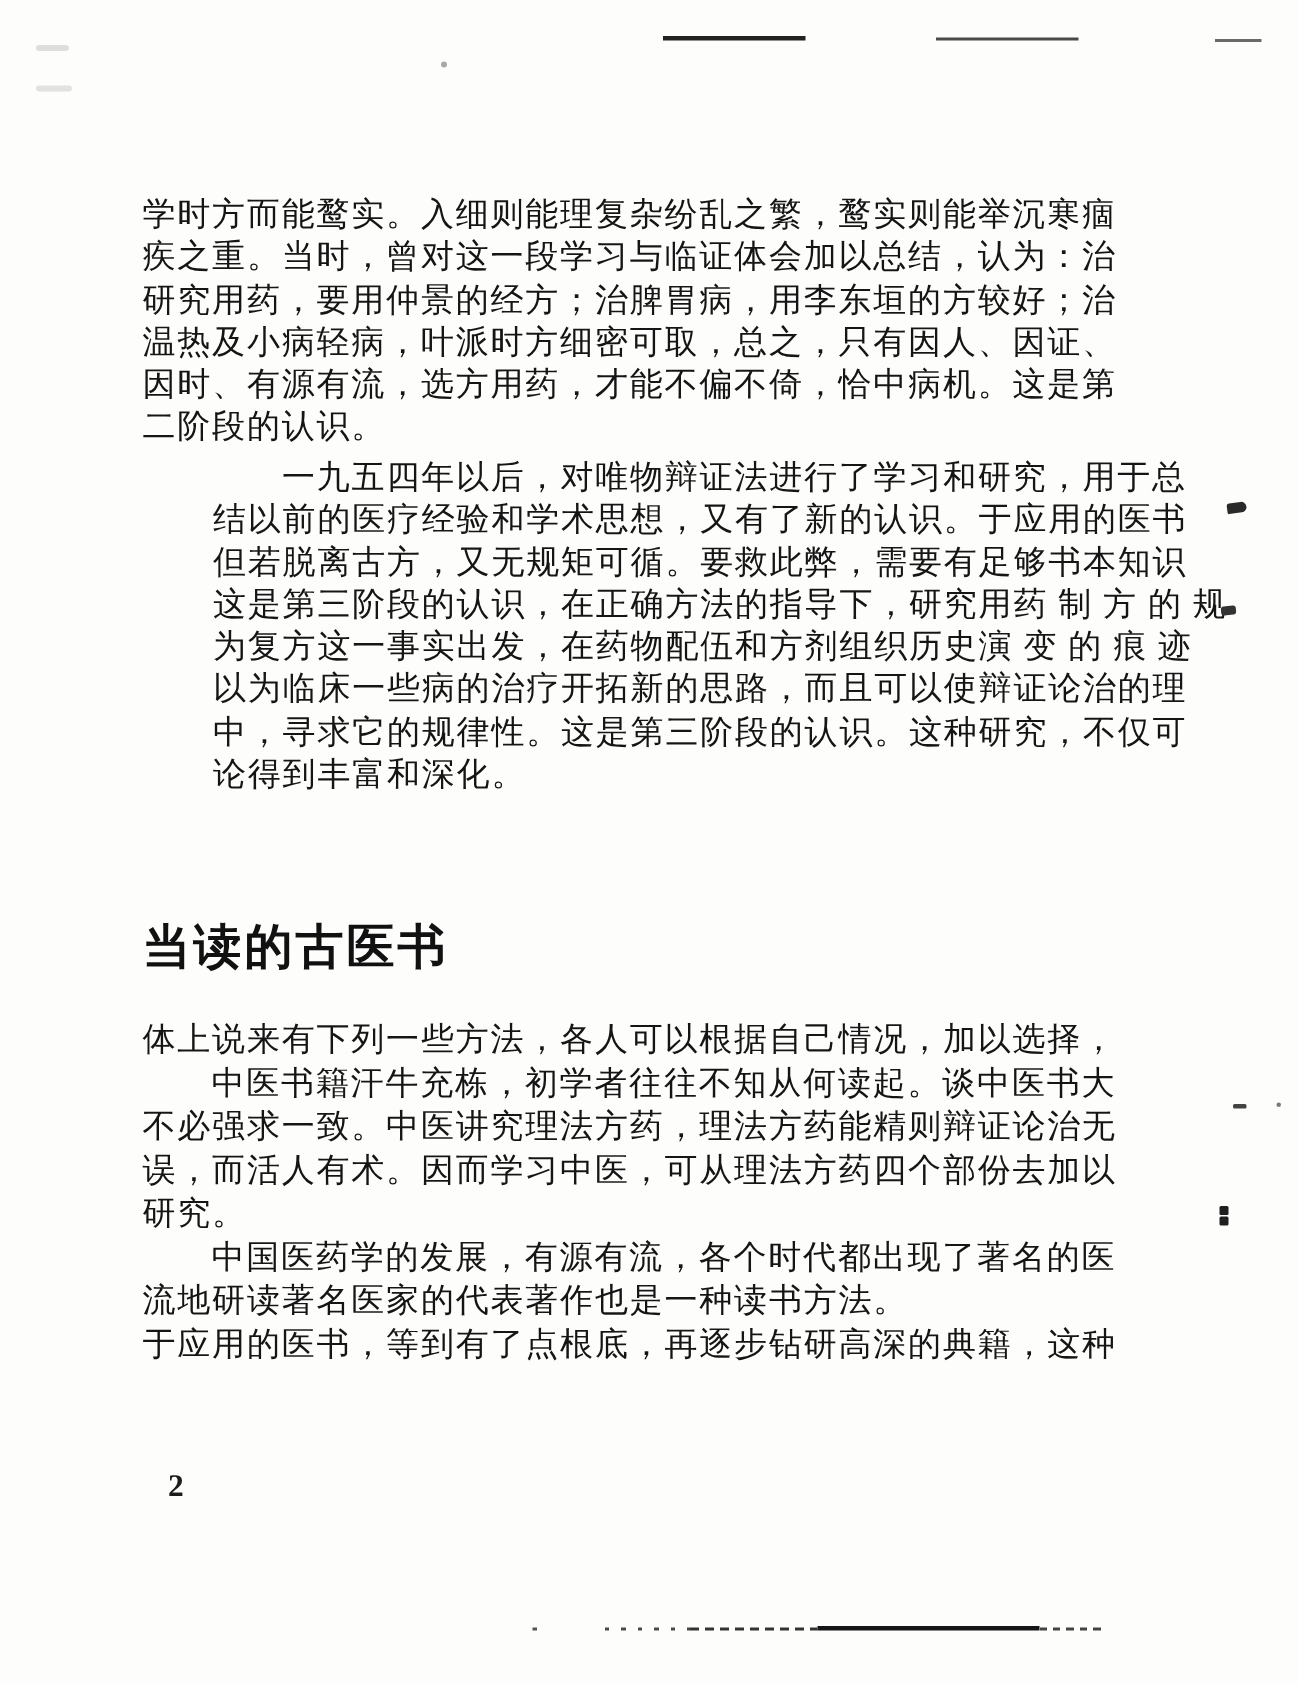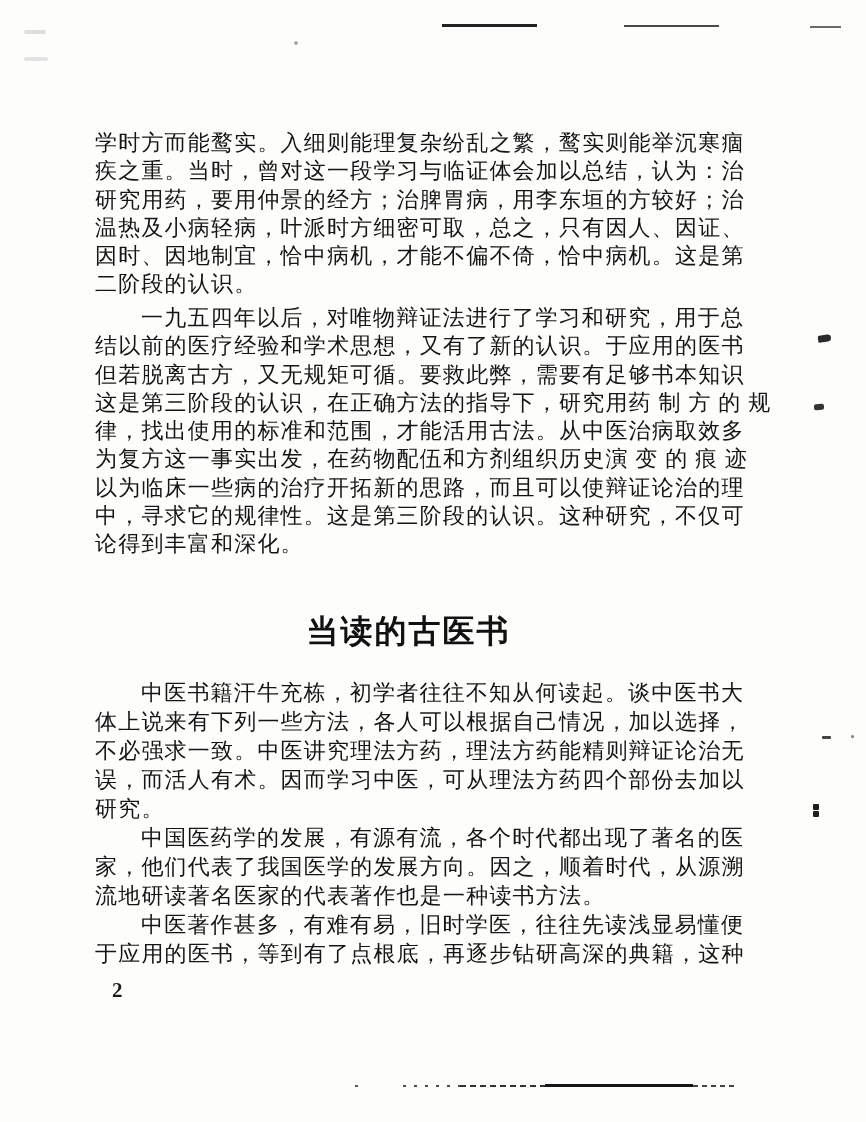--- a/index.html
+++ b/index.html
@@ -12,27 +12,27 @@
   .blk{
     position:absolute;left:95px;width:627px;
     font-size:22px;line-height:28.3px;letter-spacing:1.2px;
     text-align:justify;color:#151515;
   }
   .blk p{margin:0;padding:0;}
   .line{text-align:justify;text-align-last:justify;white-space:nowrap;overflow:visible;}
   .line.flush{text-align-last:left;}
   .line.indent{padding-left:46px;}
   #blk-p1{top:129px;}
-  #blk-p2{top:304px;}
+  #blk-p2{top:304px;margin-left:47px;}
   #blk-bottom{top:678px;line-height:29px;}
   
   .heading{
     position:absolute;left:95px;top:610px;width:627px;
     font-size:32px;font-weight:bold;letter-spacing:2px;
-    text-align:center;color:#111;
+    text-align:left;color:#111;
   }
   
   .page-num{
     position:absolute;left:112px;top:978px;
     font-size:21px;font-weight:bold;color:#1c1c1c;
   }
   
   .art{position:absolute;}
   .rule-a{left:442px;top:24px;width:95px;height:3px;background:#222;}
   .rule-b{left:624px;top:25px;width:95px;height:2px;background:#4a4a4a;}
@@ -67,60 +67,57 @@
   <div class="art rule-b"></div>
   <div class="art rule-c"></div>
 
   <div class="blk" id="blk-p1">
     <p>
       </p>
       <div class="line">学时方而能鹜实。入细则能理复杂纷乱之繁，鹜实则能举沉寒痼</div>
       <div class="line">疾之重。当时，曾对这一段学习与临证体会加以总结，认为：治</div>
       <div class="line">研究用药，要用仲景的经方；治脾胃病，用李东垣的方较好；治</div>
       <div class="line">温热及小病轻病，叶派时方细密可取，总之，只有因人、因证、</div>
-      <div class="line">因时、因地制宜，恰中病机，才能不偏不倚，恰中病机。这是第</div>
+      <div class="line">因时、有源有流，选方用药，才能不偏不倚，恰中病机。这是第</div>
       <div class="line flush">二阶段的认识。</div>
     <p></p>
   </div>
 
   <div class="blk" id="blk-p2">
     <p>
       </p>
       <div class="line indent">一九五四年以后，对唯物辩证法进行了学习和研究，用于总</div>
       <div class="line">结以前的医疗经验和学术思想，又有了新的认识。于应用的医书</div>
       <div class="line">但若脱离古方，又无规矩可循。要救此弊，需要有足够书本知识</div>
       <div class="line">这是第三阶段的认识，在正确方法的指导下，研究用药 制 方 的 规</div>
-      <div class="line">律，找出使用的标准和范围，才能活用古法。从中医治病取效多</div>
       <div class="line">为复方这一事实出发，在药物配伍和方剂组织历史演 变 的 痕 迹</div>
       <div class="line">以为临床一些病的治疗开拓新的思路，而且可以使辩证论治的理</div>
       <div class="line">中，寻求它的规律性。这是第三阶段的认识。这种研究，不仅可</div>
       <div class="line flush">论得到丰富和深化。</div>
     <p></p>
   </div>
 
   <div class="heading">当读的古医书</div>
 
   <div class="blk" id="blk-bottom">
     <p>
       </p>
+      <div class="line">体上说来有下列一些方法，各人可以根据自己情况，加以选择，</div>
       <div class="line indent">中医书籍汗牛充栋，初学者往往不知从何读起。谈中医书大</div>
-      <div class="line">体上说来有下列一些方法，各人可以根据自己情况，加以选择，</div>
       <div class="line">不必强求一致。中医讲究理法方药，理法方药能精则辩证论治无</div>
       <div class="line">误，而活人有术。因而学习中医，可从理法方药四个部份去加以</div>
       <div class="line flush">研究。</div>
     <p></p>
     <p>
       </p>
       <div class="line indent">中国医药学的发展，有源有流，各个时代都出现了著名的医</div>
-      <div class="line">家，他们代表了我国医学的发展方向。因之，顺着时代，从源溯</div>
       <div class="line flush">流地研读著名医家的代表著作也是一种读书方法。</div>
     <p></p>
     <p>
       </p>
-      <div class="line indent">中医著作甚多，有难有易，旧时学医，往往先读浅显易懂便</div>
       <div class="line">于应用的医书，等到有了点根底，再逐步钻研高深的典籍，这种</div>
     <p></p>
   </div>
 
   <div class="page-num">2</div>
 
   <div class="art margin-mark1"></div>
   <div class="art margin-mark2"></div>
   <div class="art margin-mark3"></div>
   <div class="art margin-dot"></div>

